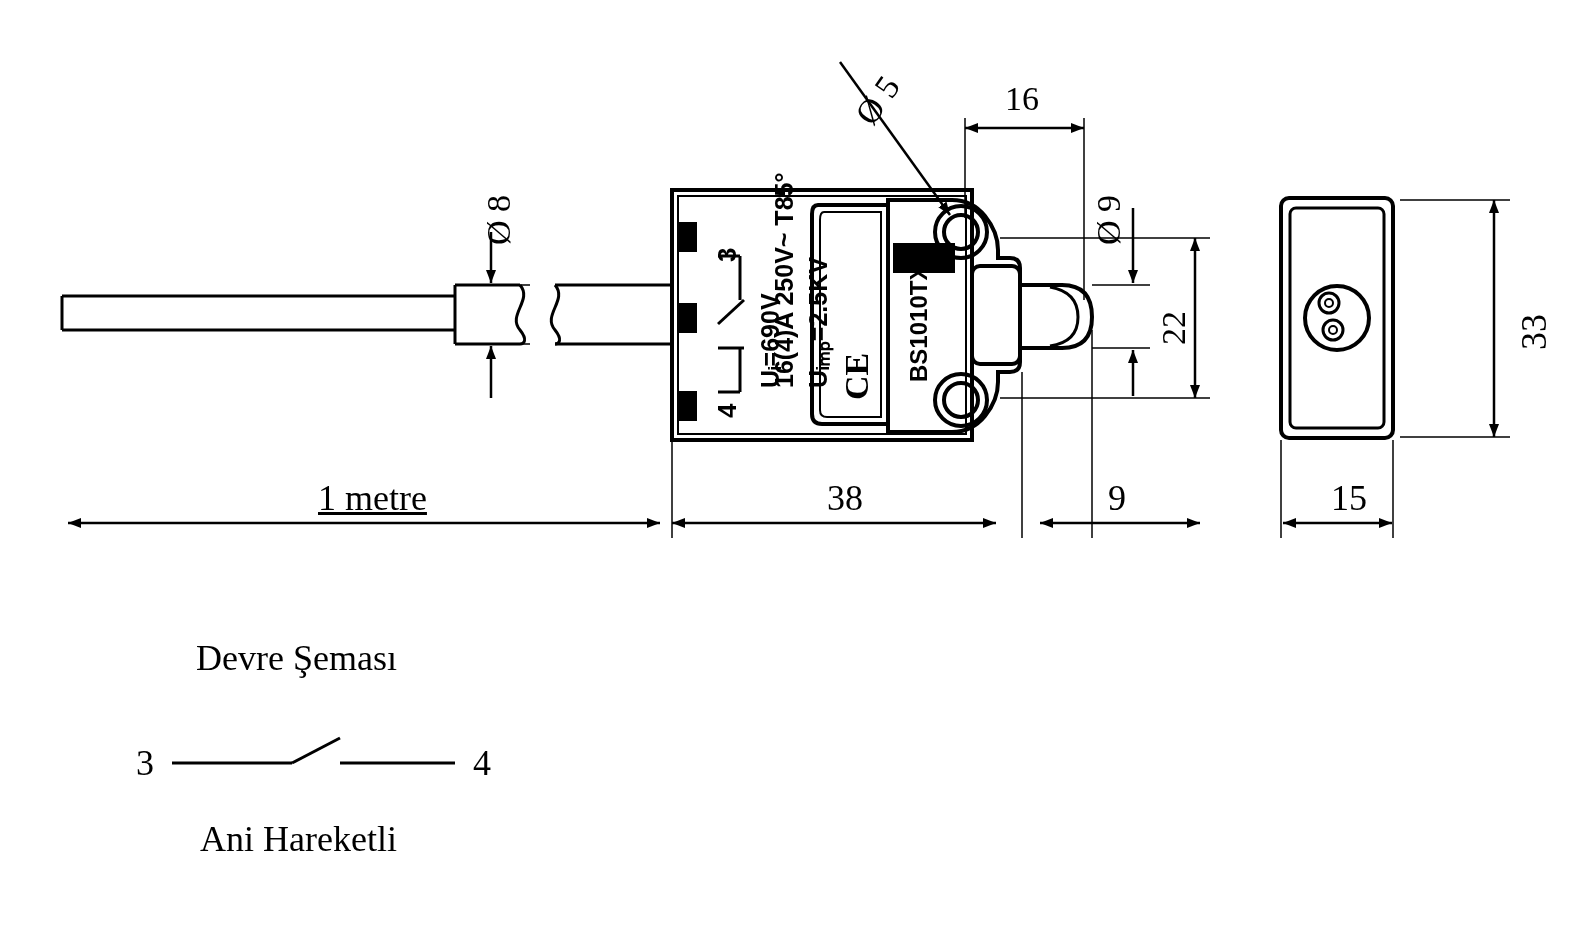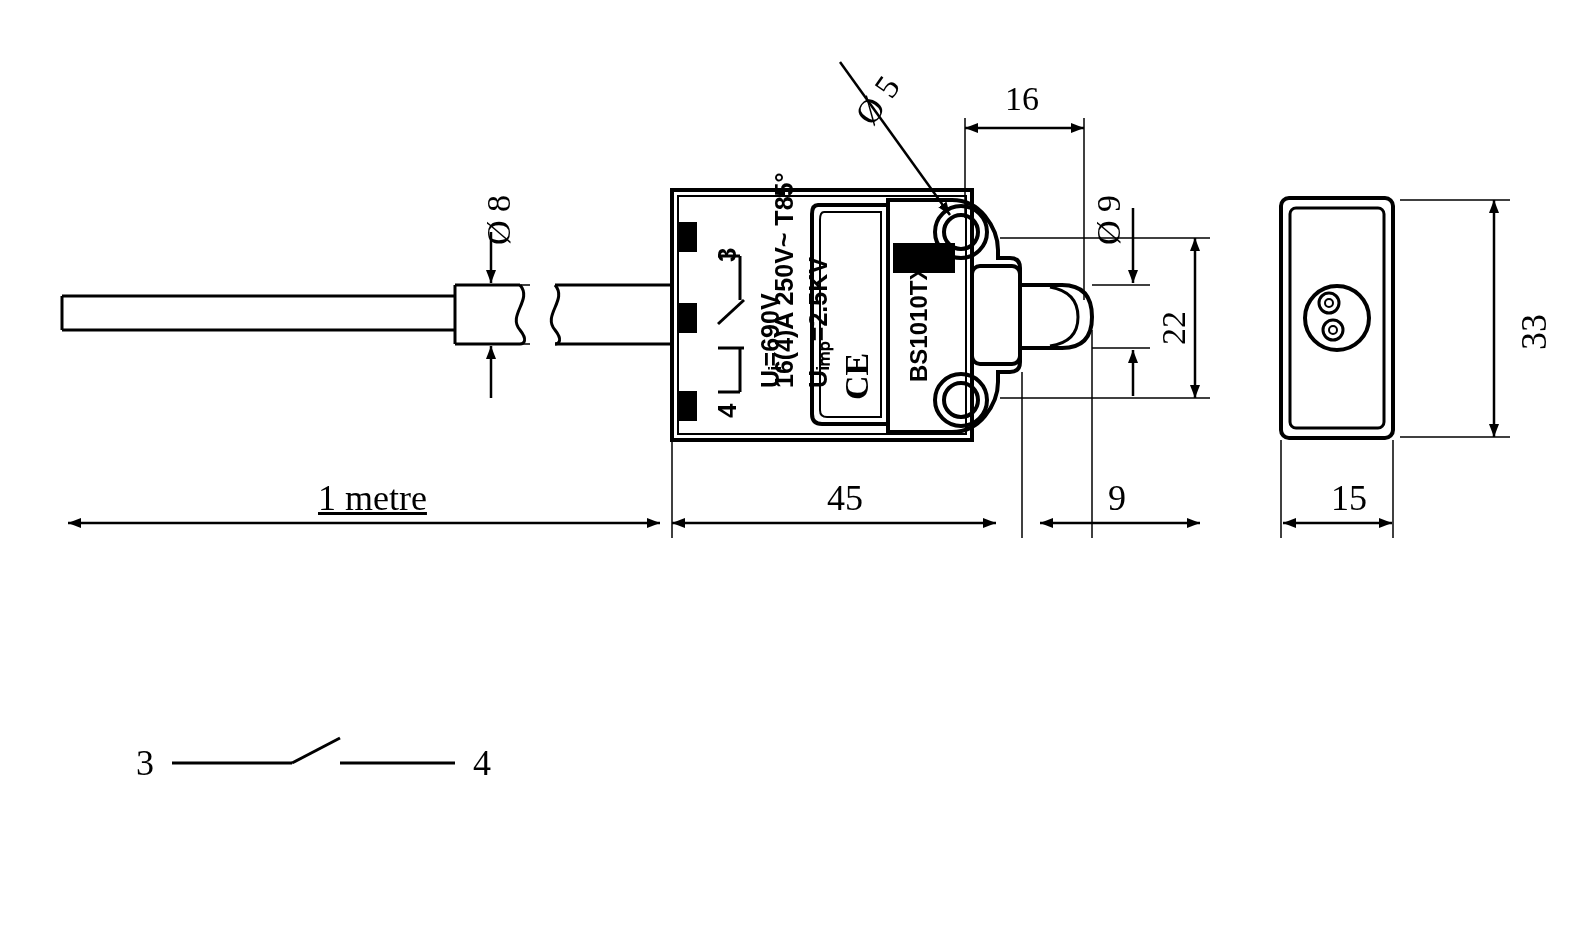--- a/index.html
+++ b/index.html
@@ -170,21 +170,21 @@
   <div class="lbl dim rot-d" style="left:848px; top:110px;">Ø 5</div>
 
   <div class="lbl dim" style="left:1005px; top:80px;">16</div>
 
   <div class="lbl dim rot-90" style="left:1090px; top:245px;">Ø 9</div>
 
   <div class="lbl dim rot-90" style="left:1155px; top:345px;">22</div>
 
   <div class="lbl txt" style="left:318px; top:477px;text-decoration:underline;">1 metre</div>
 
-  <div class="lbl txt" style="left:827px; top:477px;">45</div>
+  <div class="lbl txt" style="left:827px; top:477px;">38</div>
 
   <div class="lbl txt" style="left:1108px; top:477px;">9</div>
 
   <div class="lbl txt rot-90" style="left:1513px; top:350px;">33</div>
 
   <div class="lbl txt" style="left:1305px; top:477px;margin-left:26px;">15</div>
 
   <div class="body-text rot-90" style="left:770px; top:388px; font-size:25px;">16(4)A 250V~ T85°</div>
   <div class="body-text rot-90" style="left:800px; top:388px; font-size:25px;">Uᵢₘₚ=2.5KV</div>
   <div class="body-text rot-90" style="left:756px; top:388px; font-size:25px;">Uᵢ=690V</div>
@@ -200,16 +200,18 @@
     <g stroke="#000" stroke-width="3" fill="none">
       <line x1="718" y1="256" x2="740" y2="256"></line>
       <line x1="740" y1="256" x2="740" y2="300"></line>
       <line x1="718" y1="324" x2="744" y2="300"></line>
       <line x1="718" y1="392" x2="740" y2="392"></line>
       <line x1="740" y1="392" x2="740" y2="348"></line>
       <line x1="718" y1="348" x2="744" y2="348"></line>
     </g>
   </svg>
 
+  <div class="lbl txt" style="left:196px; top:637px;">Devre Şeması</div>
   <div class="lbl txt" style="left:136px; top:742px;">3</div>
   <div class="lbl txt" style="left:473px; top:742px;">4</div>
+  <div class="lbl txt" style="left:200px; top:818px;">Ani Hareketli</div>
 
 </div>
 
 </body></html>

